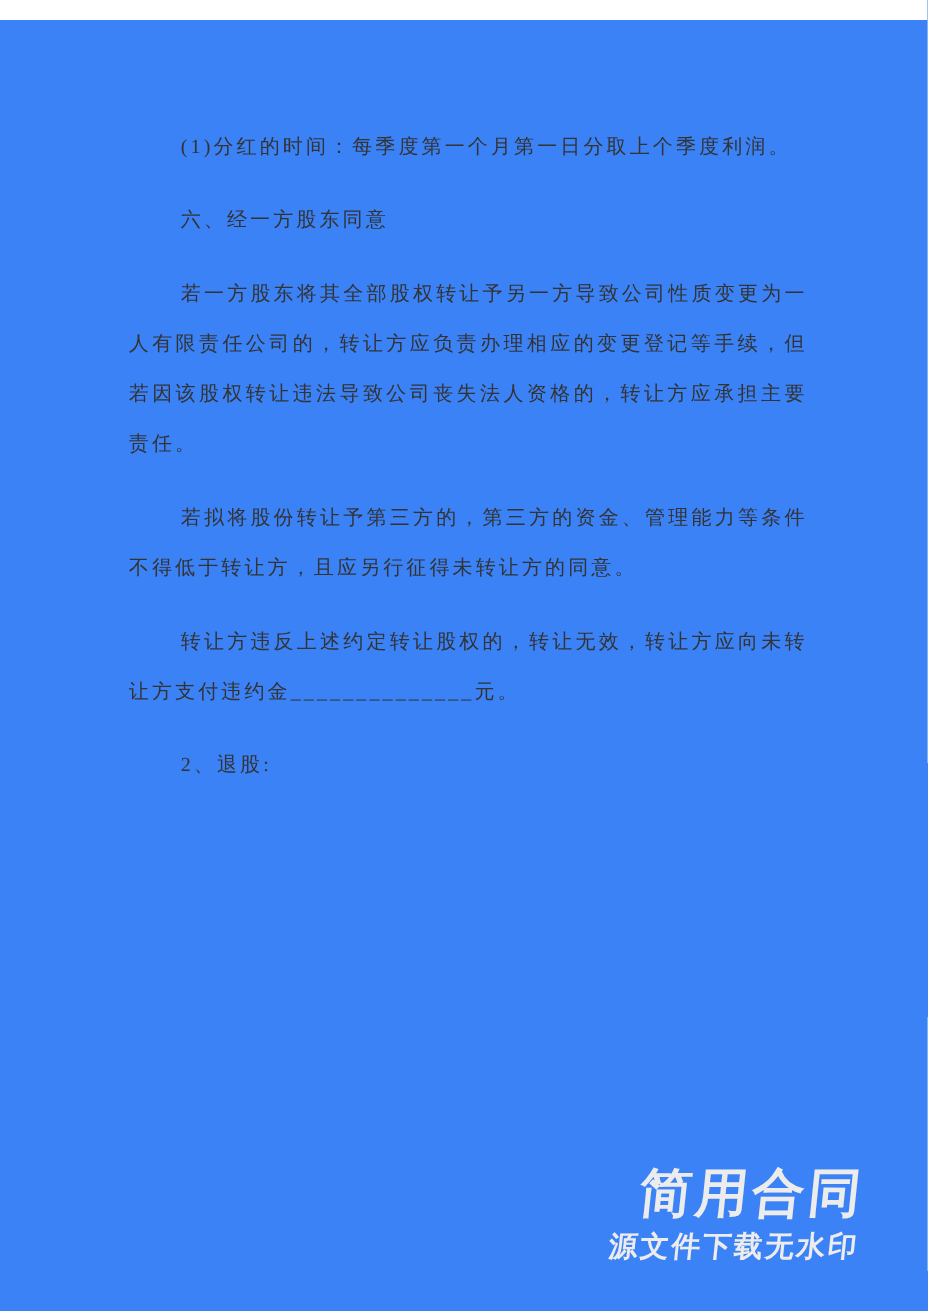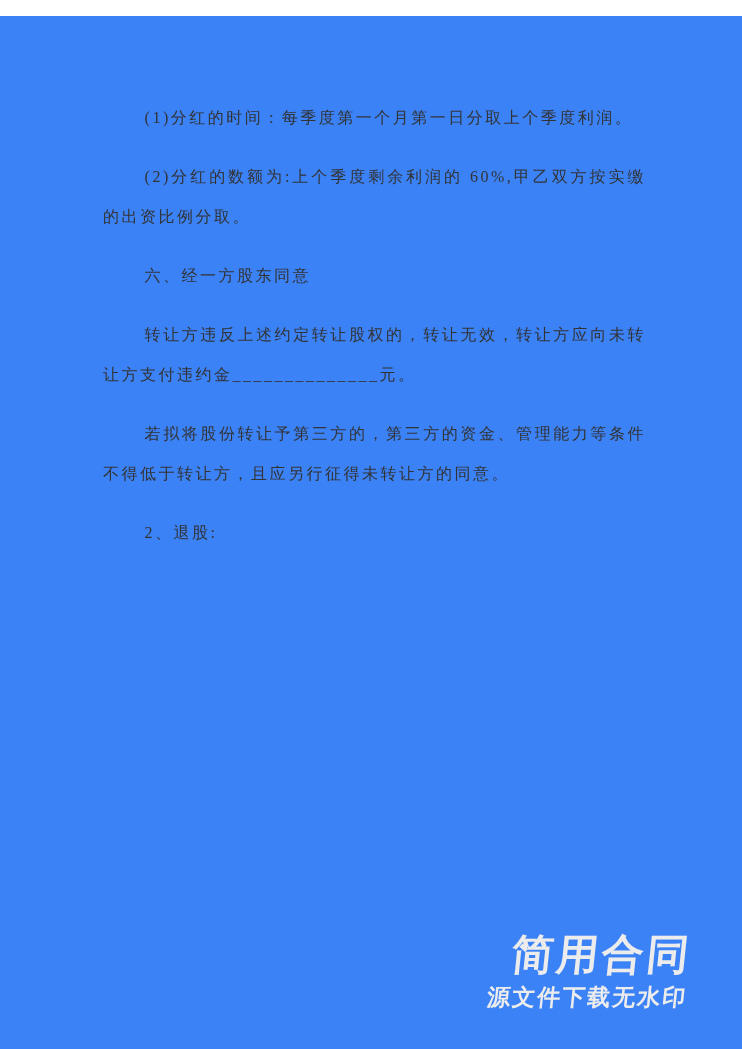--- a/index.html
+++ b/index.html
@@ -62,24 +62,24 @@
     margin-top: 10px;
   }
 </style>
 </head>
 <body>
 
 <div class="page">
 
   <div class="content">
     <p class="para">(1)分红的时间：每季度第一个月第一日分取上个季度利润。</p>
-    <p class="para">(2)分红的数额为:上个季度剩余利润的 60%,甲乙双方按实缴的出资比例分取。</p>
     <p class="para">六、经一方股东同意</p>
+    <p class="para">若一方股东将其全部股权转让予另一方导致公司性质变更为一人有限责任公司的，转让方应负责办理相应的变更登记等手续，但若因该股权转让违法导致公司丧失法人资格的，转让方应承担主要责任。</p>
+    <p class="para">若拟将股份转让予第三方的，第三方的资金、管理能力等条件不得低于转让方，且应另行征得未转让方的同意。</p>
     <p class="para">转让方违反上述约定转让股权的，转让无效，转让方应向未转让方支付违约金______________元。</p>
-    <p class="para">若拟将股份转让予第三方的，第三方的资金、管理能力等条件不得低于转让方，且应另行征得未转让方的同意。</p>
     <p class="para">2、退股:</p>
   </div>
 
   <div class="watermark">
     <div class="wm-title">简用合同</div>
     <div class="wm-sub">源文件下载无水印</div>
   </div>
 
 </div>
 

